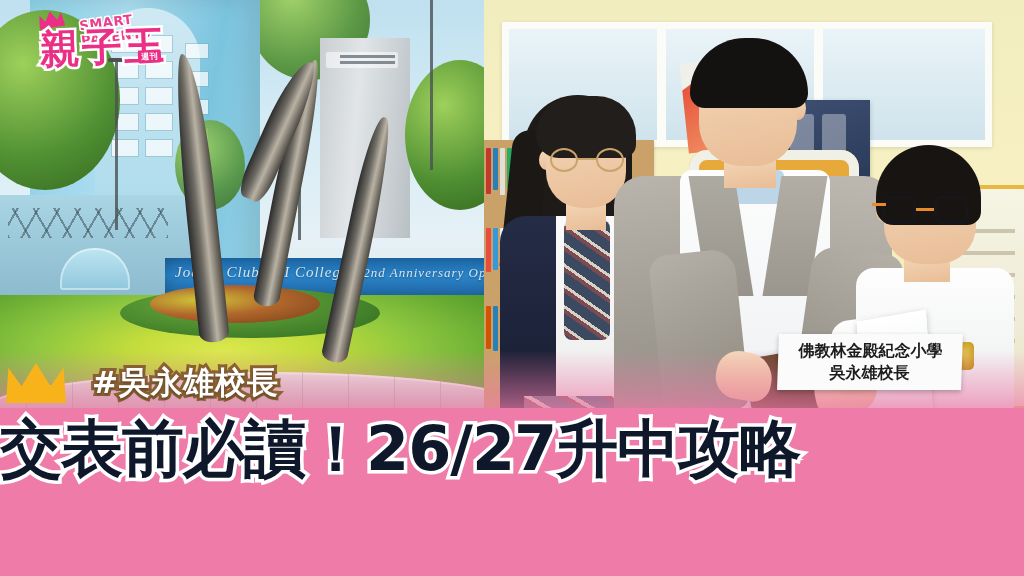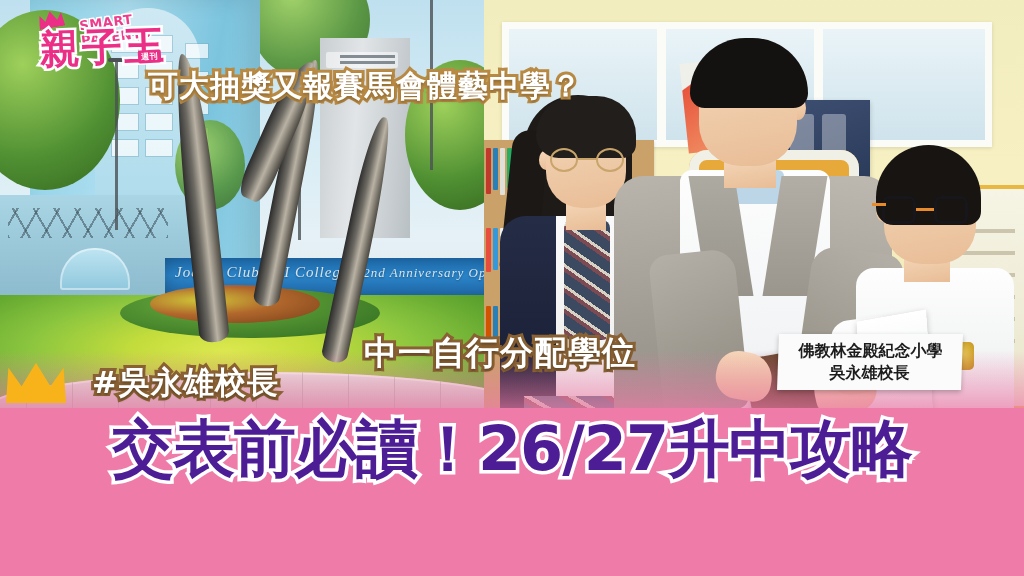--- a/index.html
+++ b/index.html
@@ -333,24 +333,24 @@
   }
   .nameplate span {
     font-size:16px; color:#1c1c1c; font-weight:bold; line-height:1.35;
     font-family:"DejaVu Sans","Liberation Sans",sans-serif; transform:skewX(2deg);
   }
 
   
   .band { position:absolute; left:0; top:408px; width:1024px; height:168px; background:#ee7ba8; }
 
   .headline {
-    position:absolute; left:0; top:416px; width:1024px; text-align:center;
+    position:absolute; left:0; top:416px; width:1024px; 
     font-family:"DejaVu Sans","Liberation Sans",sans-serif;
     font-weight:bold; font-size:62px; line-height:66px;
-    color:#4c1d95; letter-spacing:-1px; white-space:nowrap;
+    color:#0f172a; letter-spacing:-1px; white-space:nowrap;
     -webkit-text-stroke:7px #ffffff; paint-order:stroke fill;
   }
   .subheadline {
     position:absolute; left:0; top:505px; width:1024px; text-align:center;
     font-family:"DejaVu Sans","Liberation Sans",sans-serif;
     font-weight:bold; font-size:42px; line-height:48px;
     color:#ffffff; letter-spacing:-.5px; white-space:nowrap;
   }
 </style>
 </head>
@@ -559,22 +559,20 @@
     <div class="photo-fade"></div>
   </div>
 
   <div class="logo">
     <div class="logo-crown"></div>
     <div class="logo-smart">SMART PARENTS</div>
     <div class="logo-cn">親子王</div>
     <div class="logo-sub">週刊</div>
   </div>
 
-  <div class="cap-outline cap-top">可大抽獎又報賽馬會體藝中學？</div>
-  <div class="cap-outline cap-mid">中一自行分配學位</div>
 
   <div class="crown-icon"></div>
   <div class="cap-outline cap-tag">#吳永雄校長</div>
 
   <div class="nameplate">
     <span>佛教林金殿紀念小學</span>
     <span>吳永雄校長</span>
   </div>
 
   <div class="band"></div>

